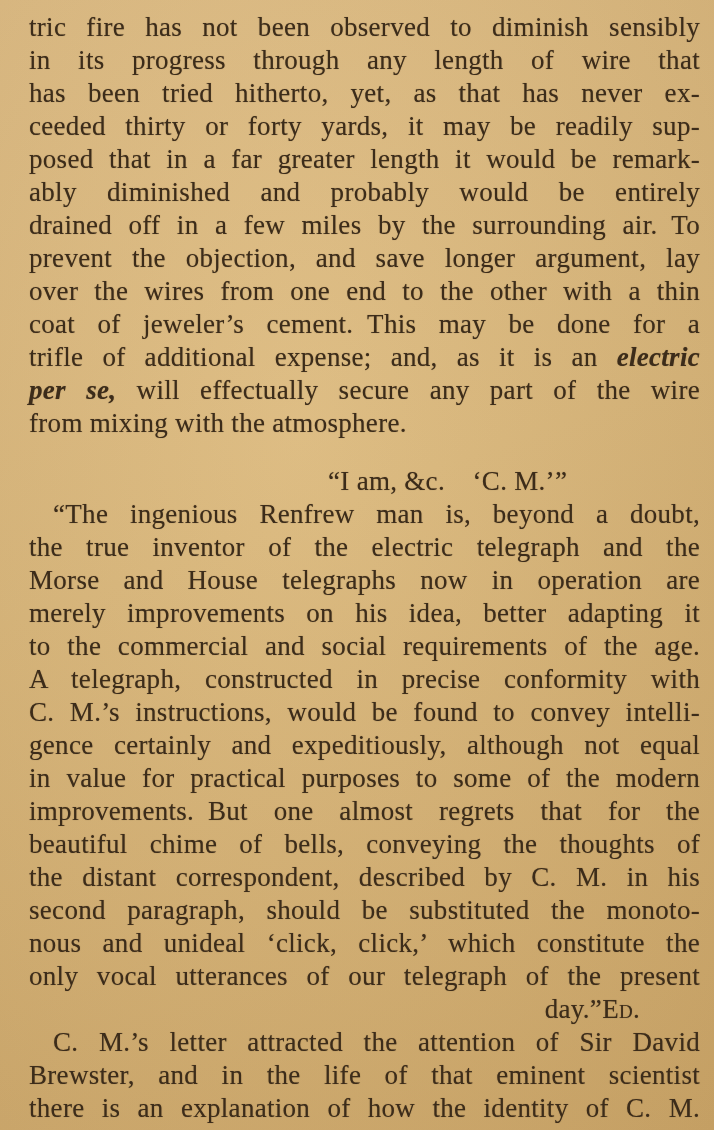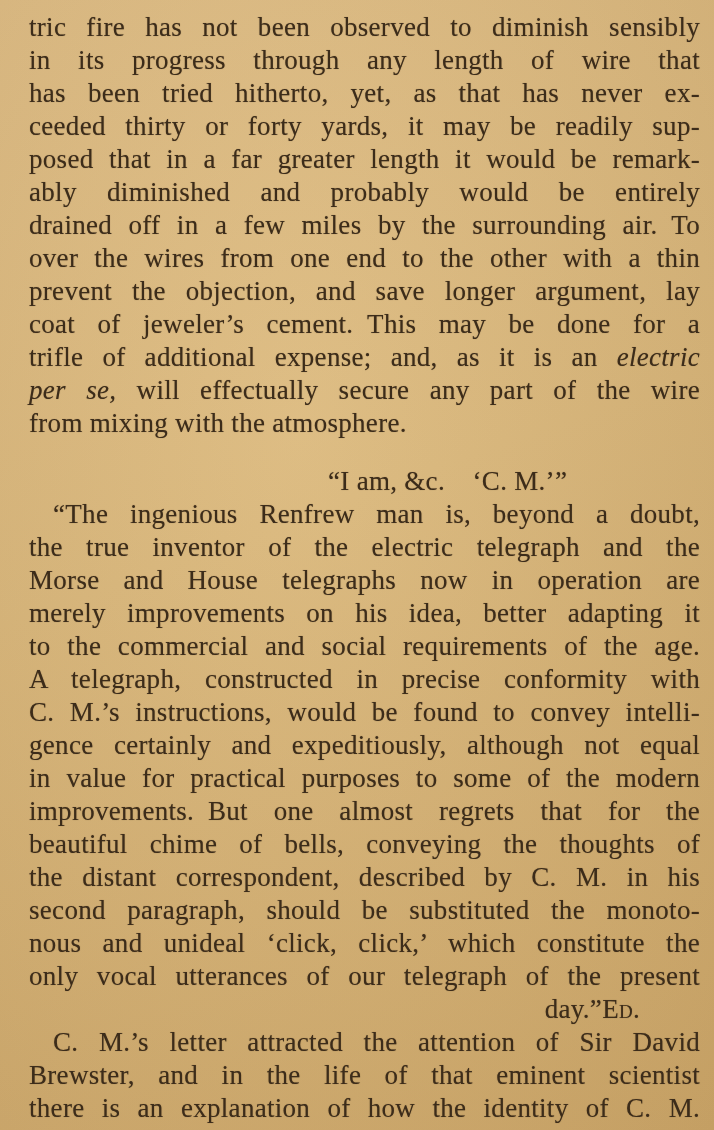--- a/index.html
+++ b/index.html
@@ -52,38 +52,38 @@
   }
   .signoff-line {
     height: 33px;
     display: flex;
     justify-content: flex-end;
   }
   .signoff-line .signoff {
     margin-right: 60px;
     font-variant: small-caps;
   }
-  .italic { font-style: italic; }
+  .italic { font-style: italic; font-weight: bold; }
 </style>
 </head>
 <body>
 
 <div class="page">
   <div class="text-block">
 
     <div>
       <div class="line">tric fire has not been observed to diminish sensibly</div>
       <div class="line">in its progress through any length of wire that</div>
       <div class="line">has been tried hitherto, yet, as that has never ex-</div>
       <div class="line">ceeded thirty or forty yards, it may be readily sup-</div>
       <div class="line">posed that in a far greater length it would be remark-</div>
       <div class="line">ably diminished and probably would be entirely</div>
       <div class="line">drained off in a few miles by the surrounding air. To</div>
+      <div class="line">prevent the objection, and save longer argument, lay</div>
       <div class="line">over the wires from one end to the other with a thin</div>
-      <div class="line">prevent the objection, and save longer argument, lay</div>
       <div class="line">coat of jeweler’s cement. This may be done for a</div>
       <div class="line"><span>trifle of additional expense; and, as it is an </span><span class="italic">electric</span></div>
       <div class="line"><span class="italic">per se,</span><span> will effectually secure any part of the wire</span></div>
       <div class="line nojust">from mixing with the atmosphere.</div>
     </div>
 
     <div class="sig-line">“I am, &amp;c.  ‘C. M.’”</div>
 
     <div>
       <div class="line indent">“The ingenious Renfrew man is, beyond a doubt,</div>

